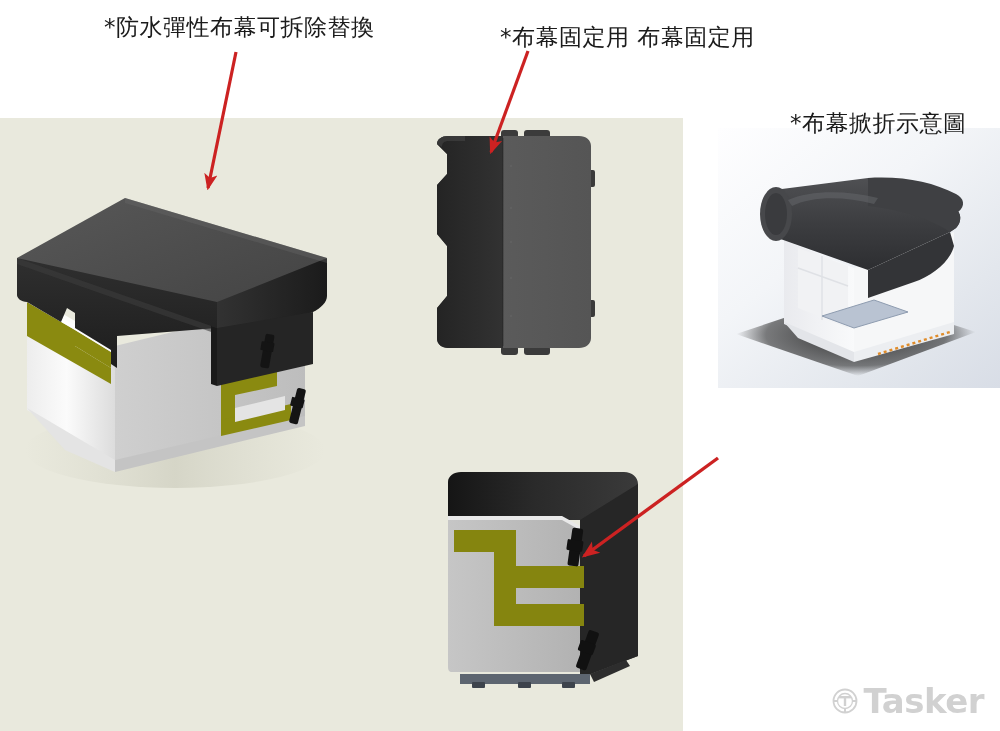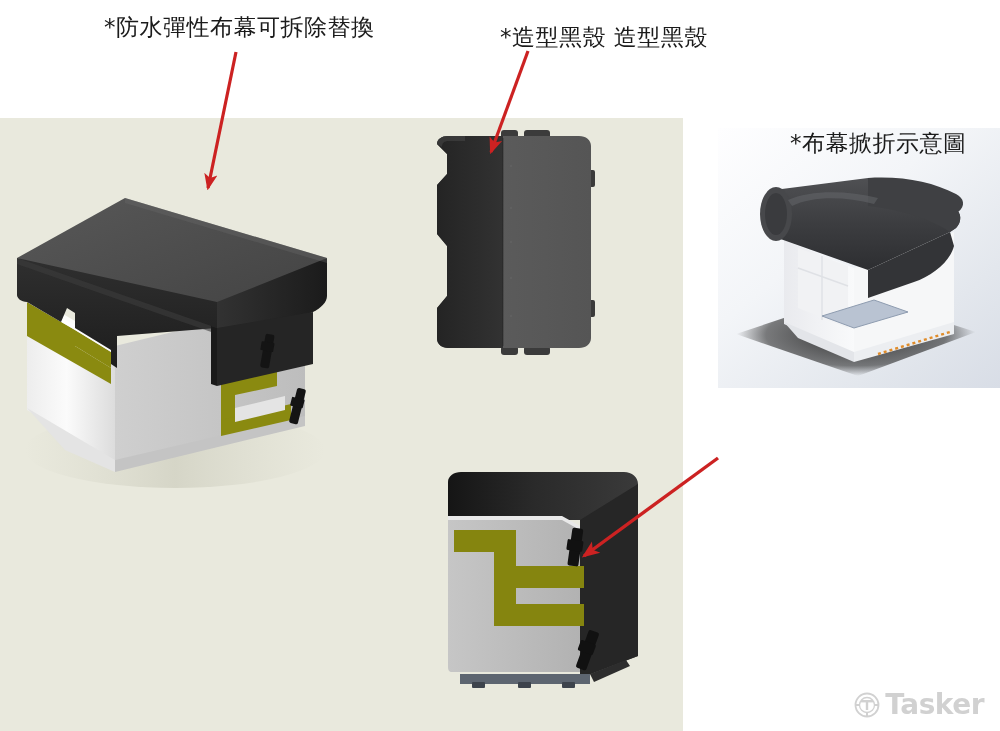--- a/index.html
+++ b/index.html
@@ -17,21 +17,21 @@
   .label{
     position:absolute;color:#1b1b1b;font-size:23px;line-height:1.2;
     letter-spacing:.5px;white-space:nowrap;font-weight:400;
   }
 
   
   .arrow{position:absolute;overflow:visible;}
 
   
   .watermark{position:absolute;right:16px;bottom:10px;display:flex;align-items:center;gap:5px;opacity:.45;}
-  .wm-text{font-size:28px;font-weight:700;color:#9a9a9a;letter-spacing:-.5px;font-family:"DejaVu Sans","Liberation Sans",sans-serif;}
+  .wm-text{font-size:34px;font-weight:700;color:#9a9a9a;letter-spacing:-.5px;font-family:"DejaVu Sans","Liberation Sans",sans-serif;}
 
   
   .fig{position:absolute;}
 
   
   #fig-iso{left:5px;top:150px;width:345px;height:345px;}
   
   #fig-top{left:425px;top:130px;width:220px;height:270px;}
   
   #fig-side{left:430px;top:460px;width:250px;height:255px;}
@@ -279,23 +279,23 @@
         <path d="M0,1 L10,5 L0,9 L2.4,5 Z" fill="#cc2222"></path>
       </marker>
     </defs>
     <line x1="236" y1="52" x2="208" y2="188" stroke="#cc2222" stroke-width="3.2" marker-end="url(#ah)"></line>
     <line x1="528" y1="51" x2="491" y2="152" stroke="#cc2222" stroke-width="3.2" marker-end="url(#ah)"></line>
     <line x1="718" y1="458" x2="584" y2="556" stroke="#cc2222" stroke-width="3.4" marker-end="url(#ah)"></line>
   </svg>
 
   <div class="label" style="left:104px;top:14px;">*防水彈性布幕可拆除替換</div>
 
-  <div class="label" style="left:500px;top:24px;">*造型黑殼 造型黑殼</div>
-
-  <div class="label" style="left:790px;top:110px;margin-top:20px;">*布幕掀折示意圖</div>
+  <div class="label" style="left:500px;top:24px;">*布幕固定用 布幕固定用</div>
+
+  <div class="label" style="left:790px;top:110px;">*布幕掀折示意圖</div>
 
 
   <div class="watermark">
     <span style="display:inline-block;line-height:0;">
       <svg width="26" height="26" viewBox="0 0 26 26">
         <circle cx="13" cy="13" r="11.5" fill="none" stroke="#9a9a9a" stroke-width="1.8"></circle>
         <circle cx="13" cy="13" r="7.5" fill="none" stroke="#9a9a9a" stroke-width="1.3"></circle>
         <rect x="7" y="8" width="12" height="2.4" fill="#9a9a9a"></rect>
         <rect x="11.8" y="8" width="2.4" height="10" fill="#9a9a9a"></rect>
         <rect x="2" y="12" width="3" height="2" fill="#9a9a9a"></rect>

